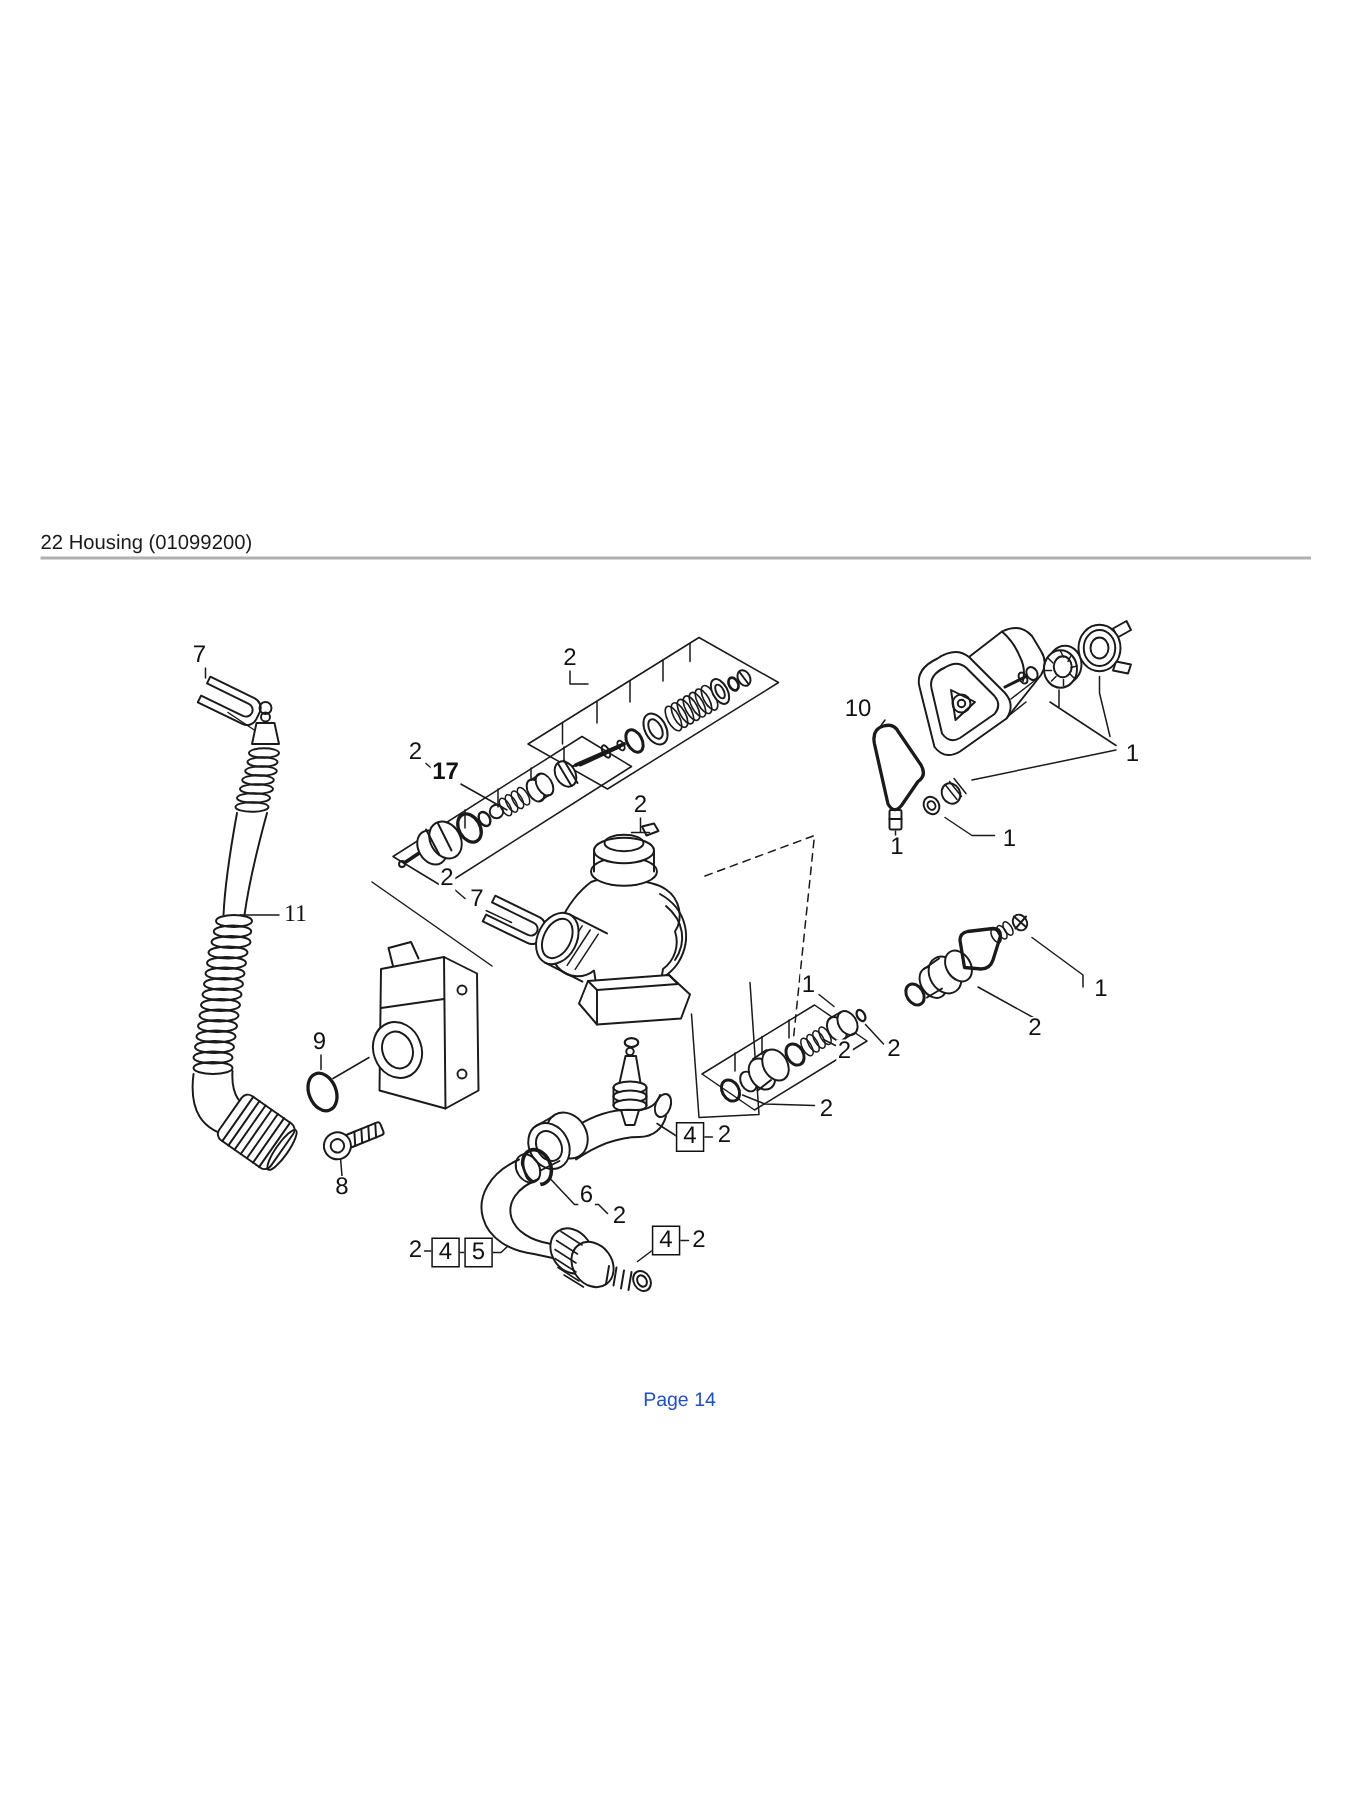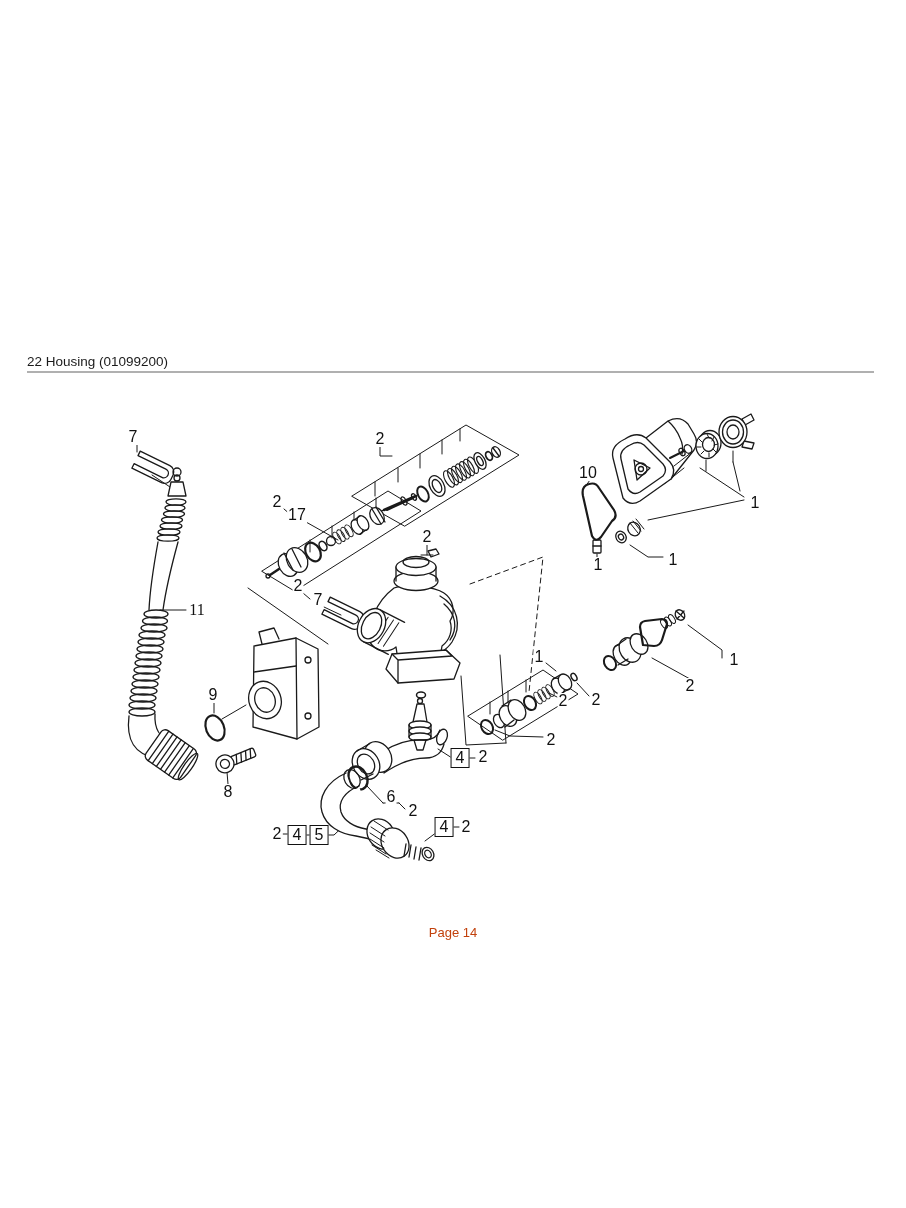--- a/index.html
+++ b/index.html
@@ -5,21 +5,21 @@
   html,body{margin:0;padding:0;background:#fff;}
   .page{position:relative;width:906px;height:1208px;background:#fff;overflow:hidden;
         font-family:"Liberation Sans","DejaVu Sans",sans-serif;color:#111;margin-top:48px;}
   .doc-title{position:absolute;left:27px;top:306px;font-size:13.5px;color:#1a1a1a;white-space:nowrap;}
   .title-rule{position:absolute;left:27px;top:323px;width:847px;height:2px;background:#b0b0b0;}
   .diagram-svg{position:absolute;left:0;top:0;width:906px;height:1208px;}
   .callout-layer{position:absolute;left:0;top:0;width:906px;height:1208px;pointer-events:none;}
   .callout{position:absolute;transform:translate(-50%,-50%);font-size:16px;line-height:1;color:#111;
            background:#fff;padding:0 1px;}
   .callout.boxed{border:1.6px solid #111;padding:1px 4px;}
-  .page-footer{position:absolute;left:0;top:877px;width:906px;text-align:center;font-size:13px;color:#c2410c;}
+  .page-footer{position:absolute;left:0;top:877px;width:906px;text-align:center;font-size:13px;color:#1d4ed8;}
 </style>
 </head>
 <body>
 
 <div class="page">
 
   <div class="doc-title">22 Housing (01099200)</div>
   <div class="title-rule"></div>
 
   <svg class="diagram-svg" viewBox="0 0 906 1208" xmlns="http://www.w3.org/2000/svg">
@@ -292,22 +292,22 @@
         <path d="M630,475 l8,10 M633,473 l8,10 M636,471 l8,10" stroke-width="1"></path>
       </g>
 
     </g>
   </svg>
 
   <div class="callout-layer">
       <div class="callout" style="left: 133px; top: 389px;">7</div>
       <div class="callout" style="left: 380px; top: 391px;">2</div>
       <div class="callout" style="left: 277px; top: 454px;">2</div>
-      <div class="callout" style="left: 297px; top: 467px;">17</div>
-      <div class="callout" style="left: 588px; top: 425px;">10</div>
+      <div class="callout" style="left: 297px; top: 467px; font-weight: bold;">17</div>
+      <div class="callout" style="left: 572px; top: 425px;">10</div>
       <div class="callout" style="left: 755px; top: 455px;">1</div>
       <div class="callout" style="left: 427px; top: 489px;">2</div>
       <div class="callout" style="left: 598px; top: 517px;">1</div>
       <div class="callout" style="left: 673px; top: 512px;">1</div>
       <div class="callout" style="left: 298px; top: 538px;">2</div>
       <div class="callout" style="left: 318px; top: 552px;">7</div>
       <div class="callout" style="left: 197px; top: 562px; font-family: Liberation Serif, serif;">11</div>
       <div class="callout" style="left: 213px; top: 647px;">9</div>
       <div class="callout" style="left: 539px; top: 609px;">1</div>
       <div class="callout" style="left: 563px; top: 653px;">2</div>

